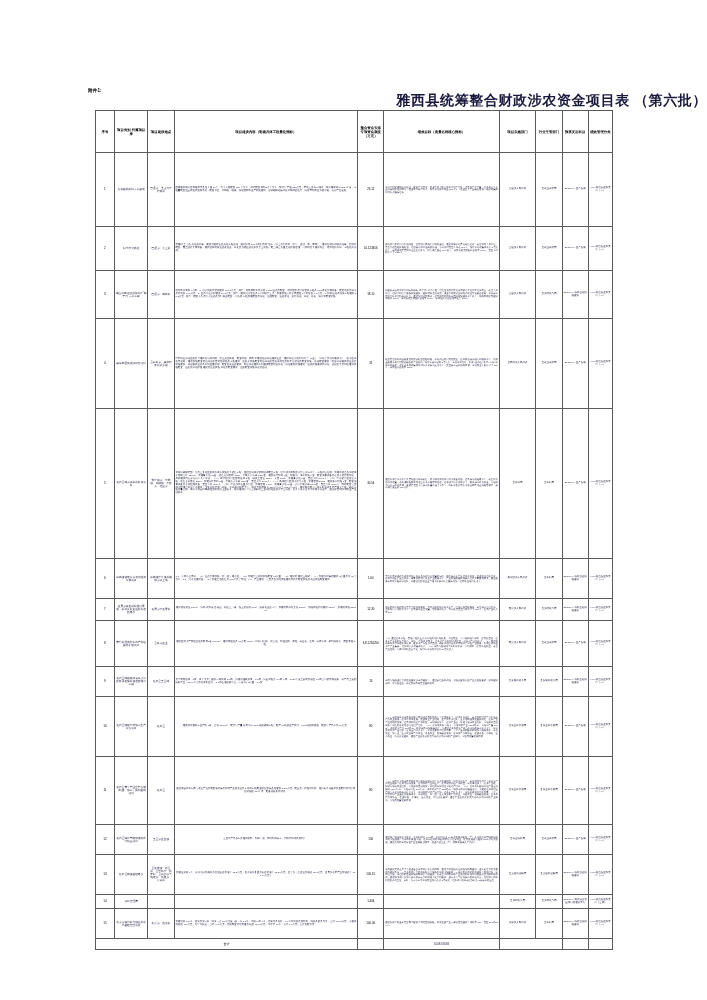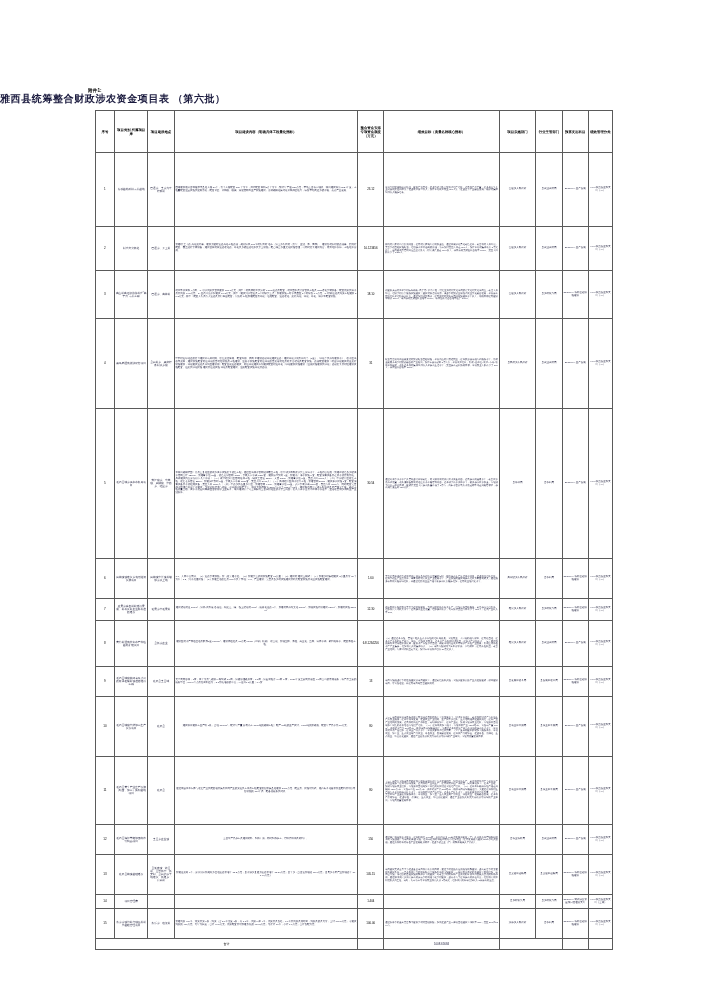--- a/index.html
+++ b/index.html
@@ -35,23 +35,23 @@
     color: #000;
     white-space: nowrap;
   }
 
   
   .doc-title {
     position: absolute;
     left: 0;
     top: 92px;
     width: 707px;
-    text-align: left;
+    text-align: right;
     font-family: "Liberation Serif", "DejaVu Serif", serif;
-    font-size: 10px;
+    font-size: 14px;
     font-weight: bold;
     color: #1a1a3e;
     letter-spacing: .6px;
     white-space: nowrap;
   }
   .doc-title .tmain { border-bottom: 0px solid transparent; }
 
   
   .tbl-wrap {
     position: absolute;

